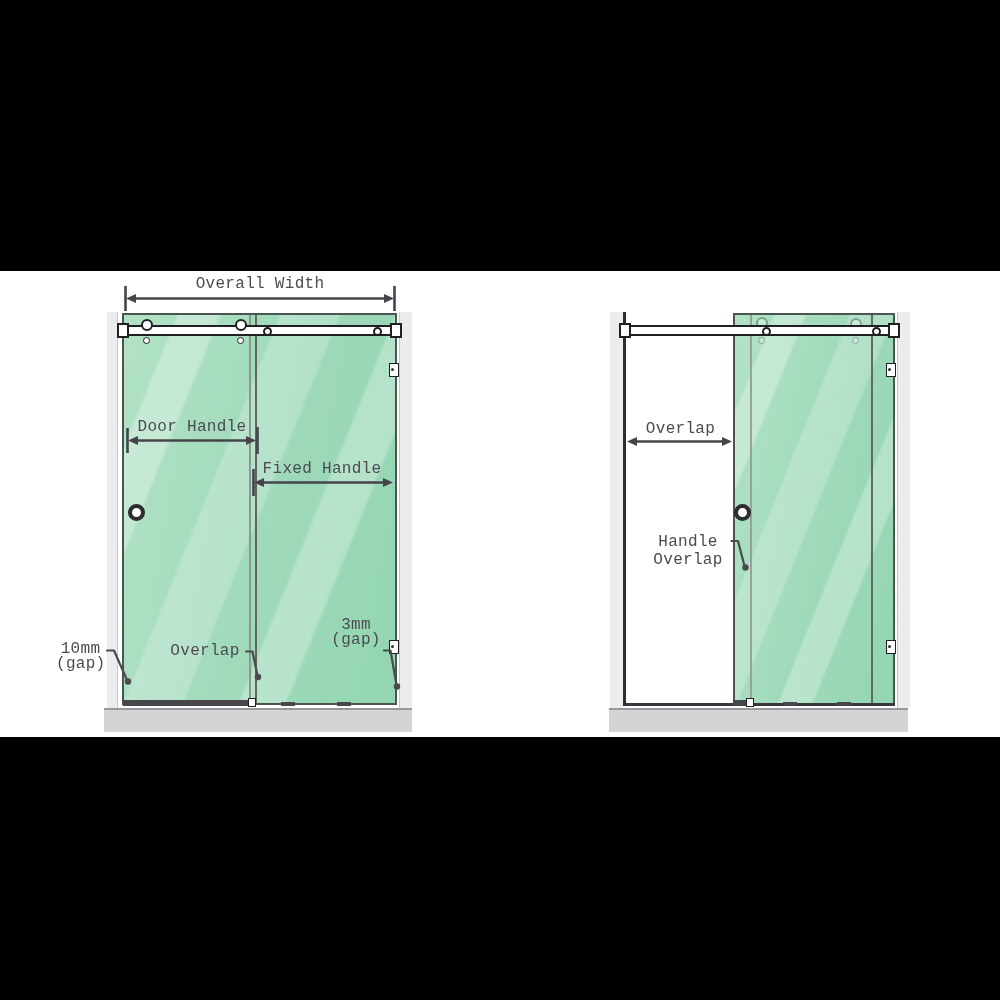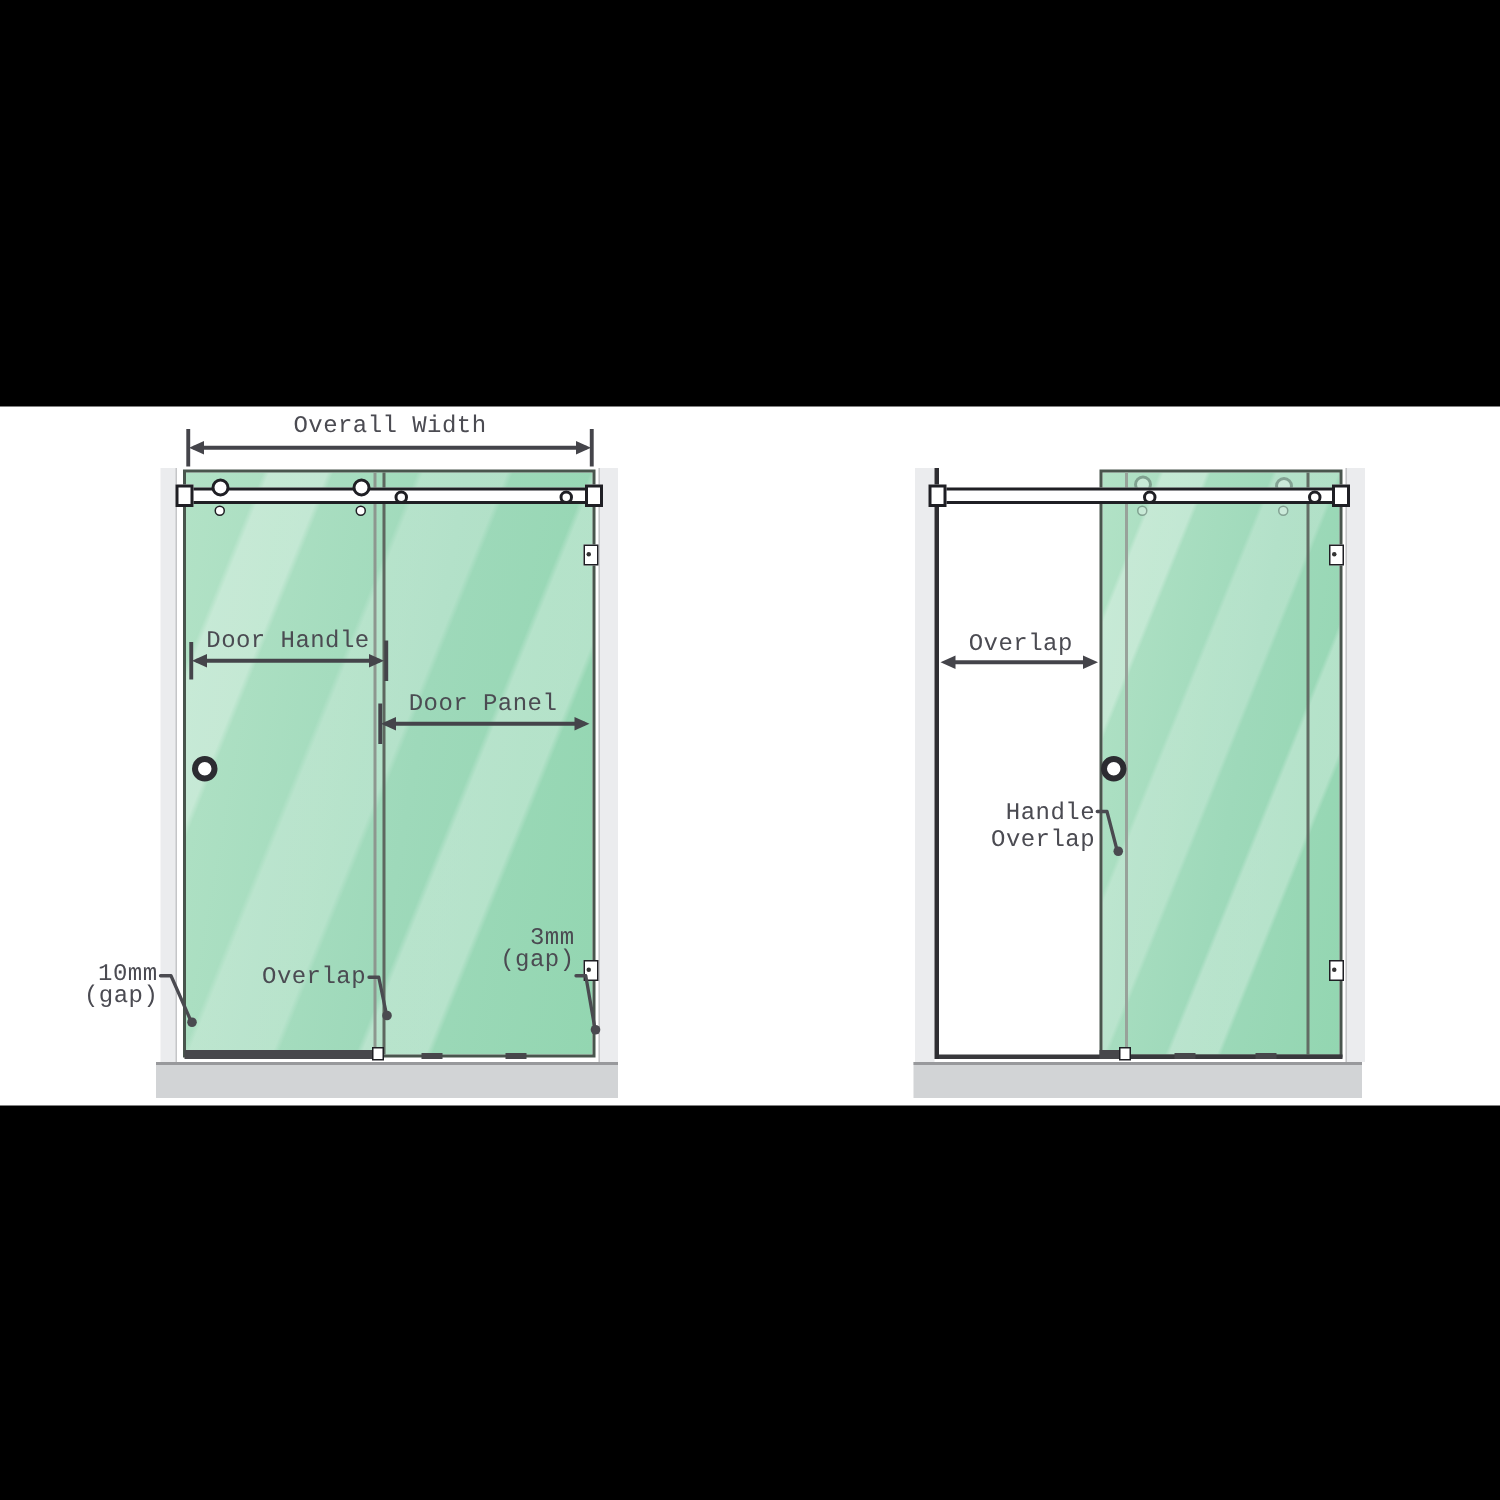--- a/index.html
+++ b/index.html
@@ -36,21 +36,21 @@
   .circ.dot{border-width:2.2px;}
   .ghost{opacity:.32;}
   .knob{width:17px;height:17px;background:#fff;border:4.5px solid #2c2c31;border-radius:50%;}
   .clamp{background:#fff;border:1.6px solid var(--hardware);}
   .clamp::after{content:"";position:absolute;left:1px;top:4px;width:3px;height:3px;background:#333;border-radius:50%;}
   .darkbar{background:#47474b;}
   .tray{background:var(--tray);border-top:2px solid #98999c;}
   .overlay{position:absolute;left:0;top:0;width:1000px;height:1000px;pointer-events:none;}
   .lbl{position:absolute;font-size:16px;line-height:17px;color:var(--label_text);
        letter-spacing:.3px;white-space:nowrap;}
-  .lbl.c{text-align:center;} .lbl.r{text-align:right;}
+  .lbl.c{text-align:center;} .lbl.r{text-align:center;}
   .lbl.two{line-height:15px;} .lbl.two18{line-height:18px;}
 </style>
 </head>
 <body>
 
 <div class="stage">
   <div class="band"></div>
 
   <section>
     <div class="abs wall inL" style="left:107px;top:312px;width:11px;height:396px"></div>
@@ -157,21 +157,21 @@
       </g>
       <g>
         <polyline points="731.5,541 738,541 744.5,566"></polyline>
         <circle cx="745.5" cy="567.5" r="3.2" fill="#4a4a50" stroke="none"></circle>
       </g>
     </g>
   </svg>
 
   <div class="lbl c" style="left:125px;top:276px;width:270px">Overall Width</div>
   <div class="lbl c" style="left:127px;top:419px;width:130px">Door Handle</div>
-  <div class="lbl c" style="left:251px;top:461px;width:142px">Door Panel</div>
+  <div class="lbl c" style="left:251px;top:461px;width:142px">Fixed Handle</div>
   <div class="lbl r" style="left:166px;top:643px;width:78px">Overlap</div>
   <div class="lbl r two" style="left:56px;top:642px;width:49px">
     <div>10mm</div>
     <div>(gap)</div>
   </div>
   <div class="lbl r two" style="left:329px;top:618px;width:54px">
     <div>3mm</div>
     <div>(gap)</div>
   </div>
   <div class="lbl c" style="left:629px;top:421px;width:103px">Overlap</div>

